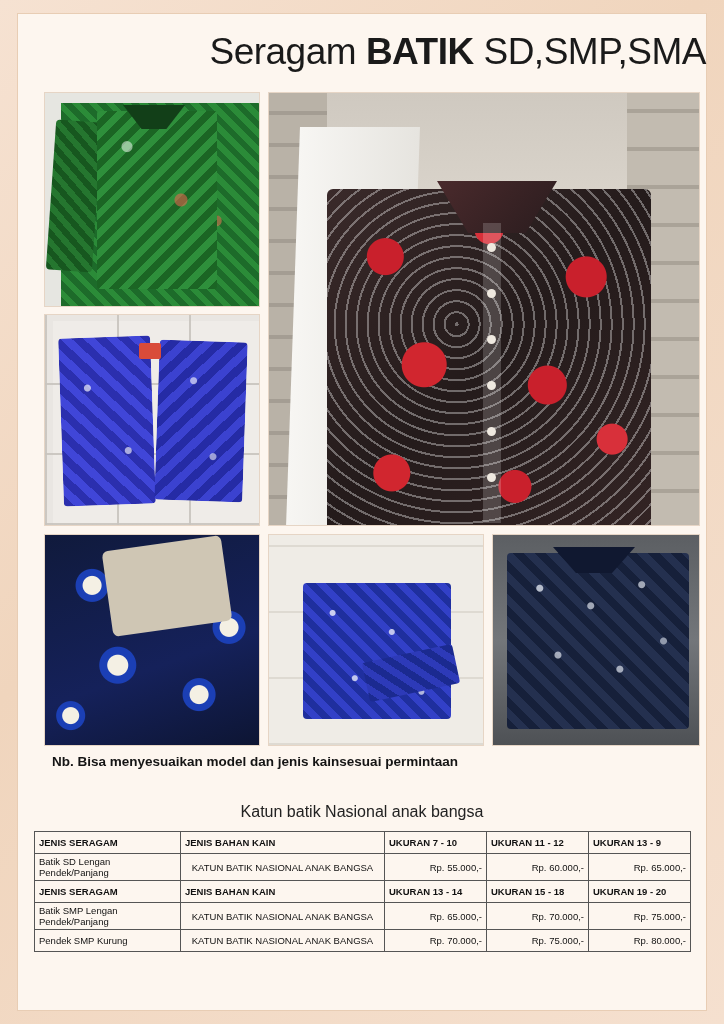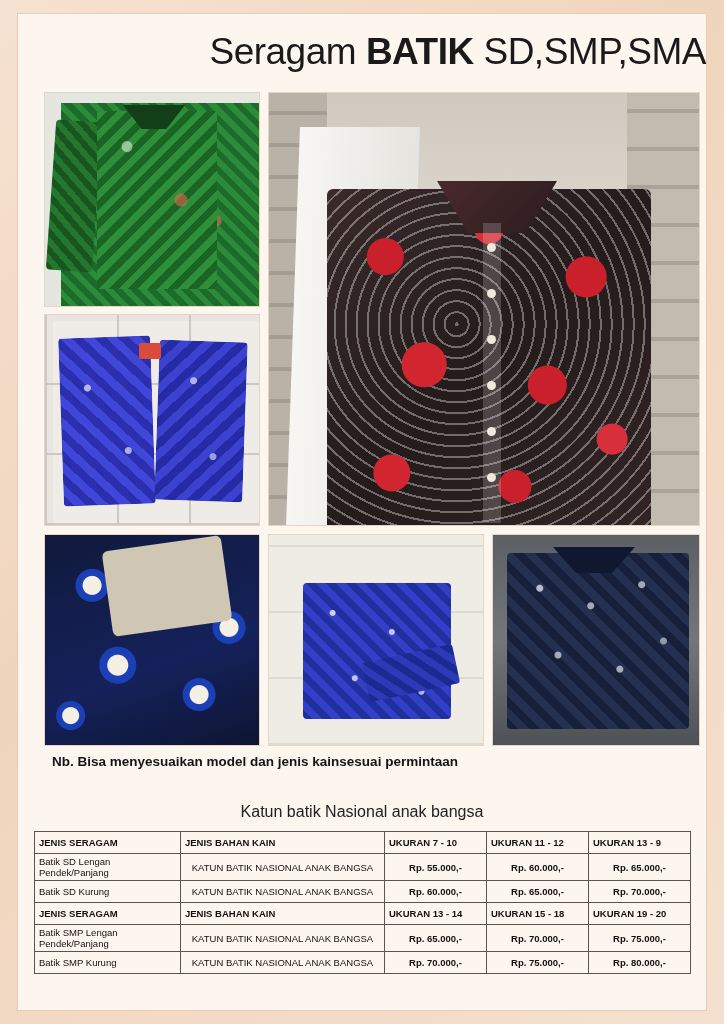--- a/index.html
+++ b/index.html
@@ -304,24 +304,23 @@
     font-weight: bold;
     font-size: 10.5px;
     background: #fdf6ef;
     height: 19px;
   }
   td.kain {
     text-align: center;
     font-size: 11px;
   }
   td.price-cell {
-    text-align: center;
+    text-align: right;
     font-size: 10.5px;
     padding-left: 6px;
-    font-weight: bold;
   }
   td.seragam {
     font-size: 8.5px;
     padding-left: 5px;
   }
   col.c1 { width: 146px; }
   col.c2 { width: 204px; }
   col.c3 { width: 102px; }
   col.c4 { width: 102px; }
   col.c5 { width: 102px; }
@@ -407,42 +406,35 @@
             <td class="hdr">UKURAN 13 - 9</td>
           </tr>
           <tr>
             <td class="seragam">Batik SD Lengan Pendek/Panjang</td>
             <td class="kain">KATUN BATIK NASIONAL ANAK BANGSA</td>
             <td class="price-cell">Rp. 55.000,-</td>
             <td class="price-cell">Rp. 60.000,-</td>
             <td class="price-cell">Rp. 65.000,-</td>
           </tr>
           <tr>
-            <td class="seragam">Batik SD Kurung</td>
-            <td class="kain">KATUN BATIK NASIONAL ANAK BANGSA</td>
-            <td class="price-cell">Rp. 60.000,-</td>
-            <td class="price-cell">Rp. 65.000,-</td>
-            <td class="price-cell">Rp. 70.000,-</td>
-          </tr>
-          <tr>
             <td class="hdr">JENIS SERAGAM</td>
             <td class="hdr">JENIS BAHAN KAIN</td>
             <td class="hdr">UKURAN 13 - 14</td>
             <td class="hdr">UKURAN 15 - 18</td>
             <td class="hdr">UKURAN 19 - 20</td>
           </tr>
           <tr>
             <td class="seragam">Batik SMP Lengan Pendek/Panjang</td>
             <td class="kain">KATUN BATIK NASIONAL ANAK BANGSA</td>
             <td class="price-cell">Rp. 65.000,-</td>
             <td class="price-cell">Rp. 70.000,-</td>
             <td class="price-cell">Rp. 75.000,-</td>
           </tr>
           <tr>
-            <td class="seragam">Batik SMP Kurung</td>
+            <td class="seragam">Pendek SMP Kurung</td>
             <td class="kain">KATUN BATIK NASIONAL ANAK BANGSA</td>
             <td class="price-cell">Rp. 70.000,-</td>
             <td class="price-cell">Rp. 75.000,-</td>
             <td class="price-cell">Rp. 80.000,-</td>
           </tr>
         </tbody>
       </table>
     </div>
 
   </div>

